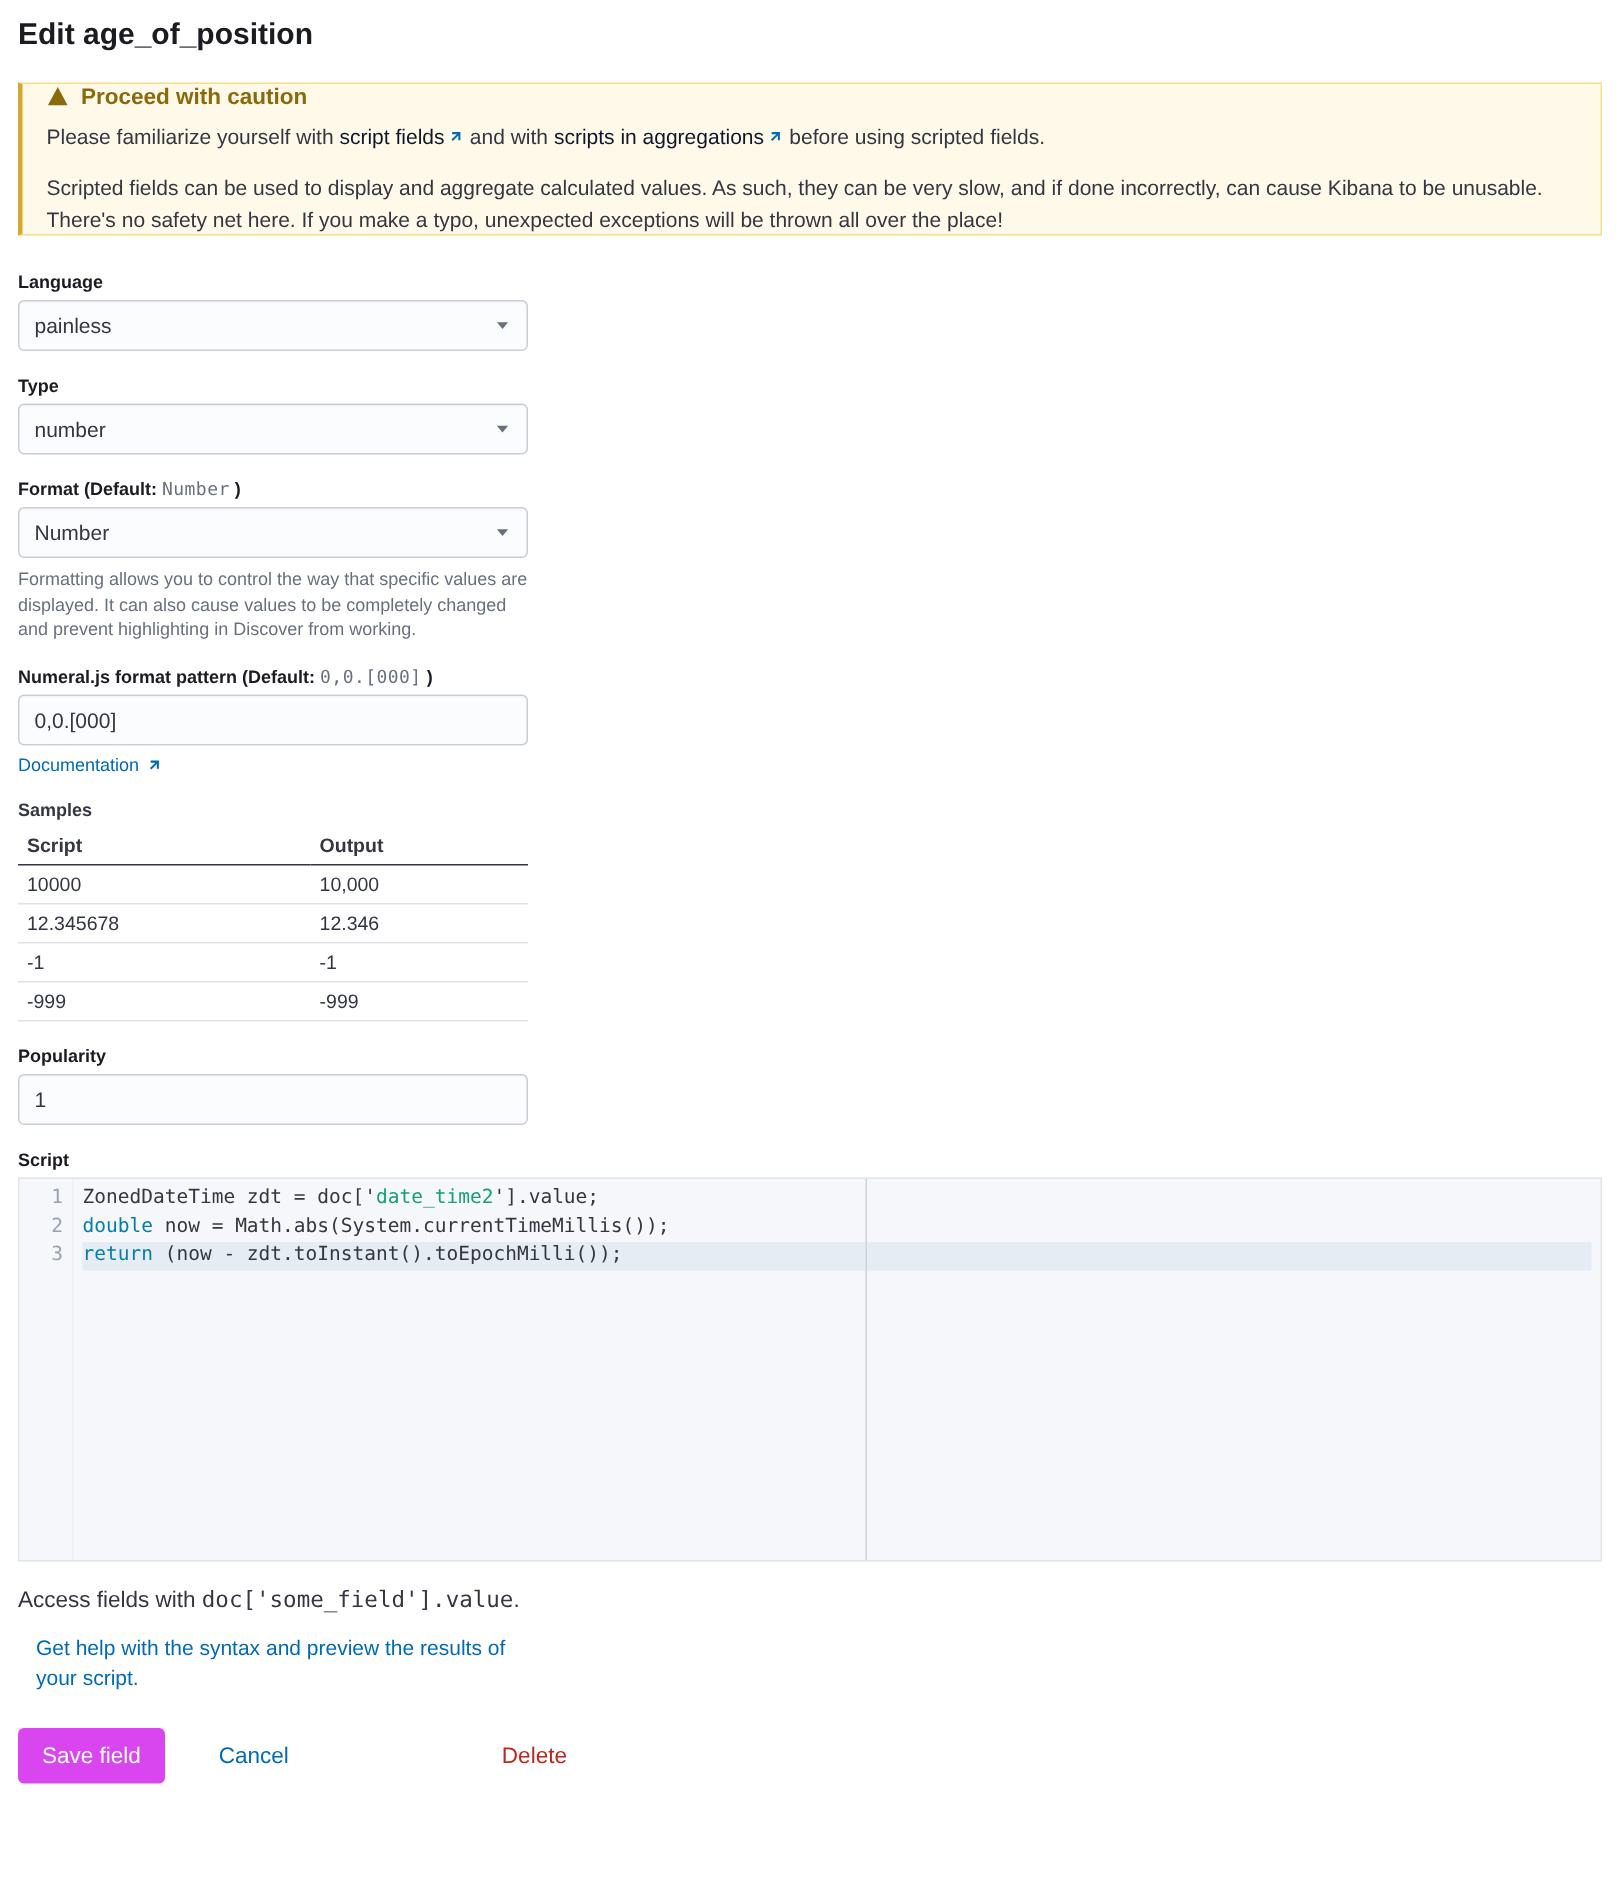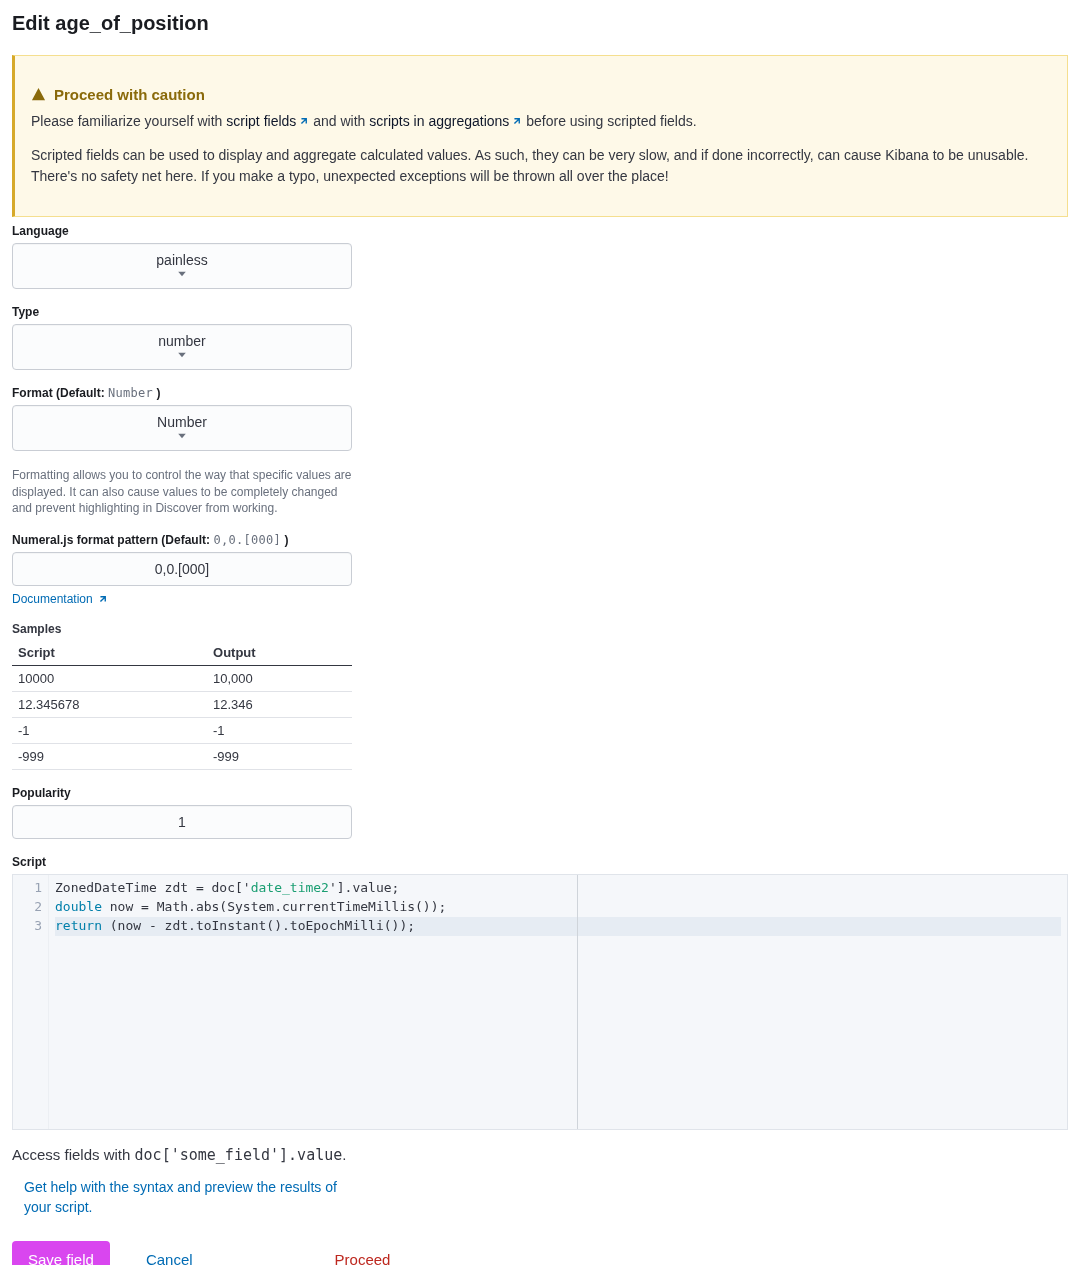--- a/index.html
+++ b/index.html
@@ -13,22 +13,22 @@
 h1 {
   font-size: 20px;
   font-weight: 700;
   color: #1a1c21;
   margin-bottom: 20px;
 }
 .callout {
   border: 1px solid #f5df8f;
   border-left: 3px solid #d6a92a;
   background: #fef9e8;
-  padding: 30px 16px;
-  margin-bottom: 7px;
+  padding: 0 16px;
+  margin-bottom: 24px;
 }
 .callout-title {
   display: flex;
   align-items: center;
   gap: 8px;
   color: #8a6a0a;
   font-weight: 600;
   font-size: 15px;
   margin-bottom: 8px;
 }
@@ -60,27 +60,26 @@
   background: #fbfcfd;
   border: 1px solid #c9cdd4;
   border-radius: 4px;
   padding: 8px 10px;
   font-size: 14px;
   color: #343741;
   display: flex;
   align-items: center;
   justify-content: space-between;
   box-shadow: 0 1px 1px rgba(0,0,0,0.03) inset;
-  flex-direction: column;
 }
 .select svg.chev { width: 12px; height: 12px; fill: #69707D; }
 .help {
   font-size: 12px;
   color: #69707D;
-  margin-top: 16px;
+  margin-top: 6px;
   line-height: 1.4;
 }
 .doc-link {
   font-size: 12px;
   color: #006bb4;
   text-decoration: none;
   display: inline-flex;
   align-items: center;
   gap: 4px;
   margin-top: 6px;
@@ -292,14 +291,14 @@
 
 <div class="access-hint">
   <span>Access fields with </span><span class="mono">doc['some_field'].value</span><span>.</span>
 </div>
 
 <div class="syntax-help">Get help with the syntax and preview the results of your script.</div>
 
 <div class="button-row">
   <button class="btn-primary">Save field</button>
   <button class="btn-text btn-cancel">Cancel</button>
-  <button class="btn-text btn-delete">Proceed</button>
+  <button class="btn-text btn-delete">Delete</button>
 </div>
 
 </body></html>

